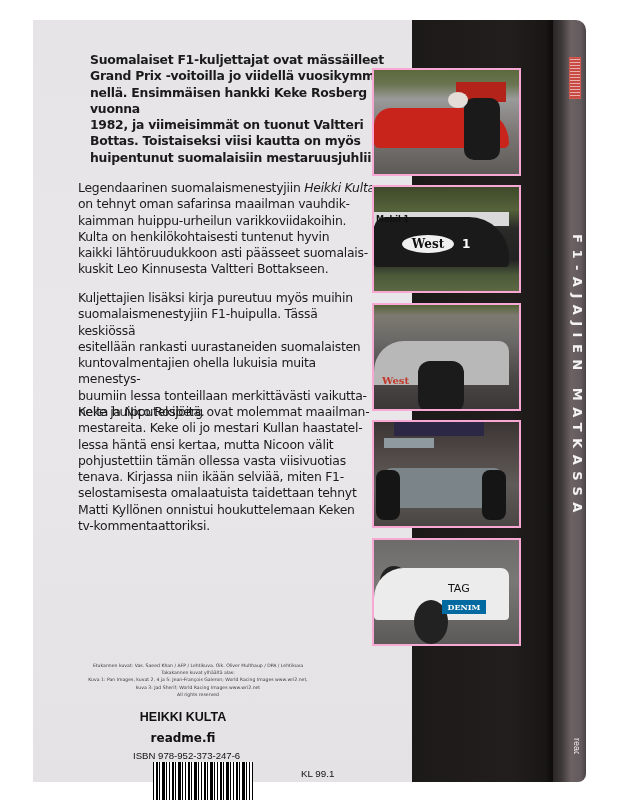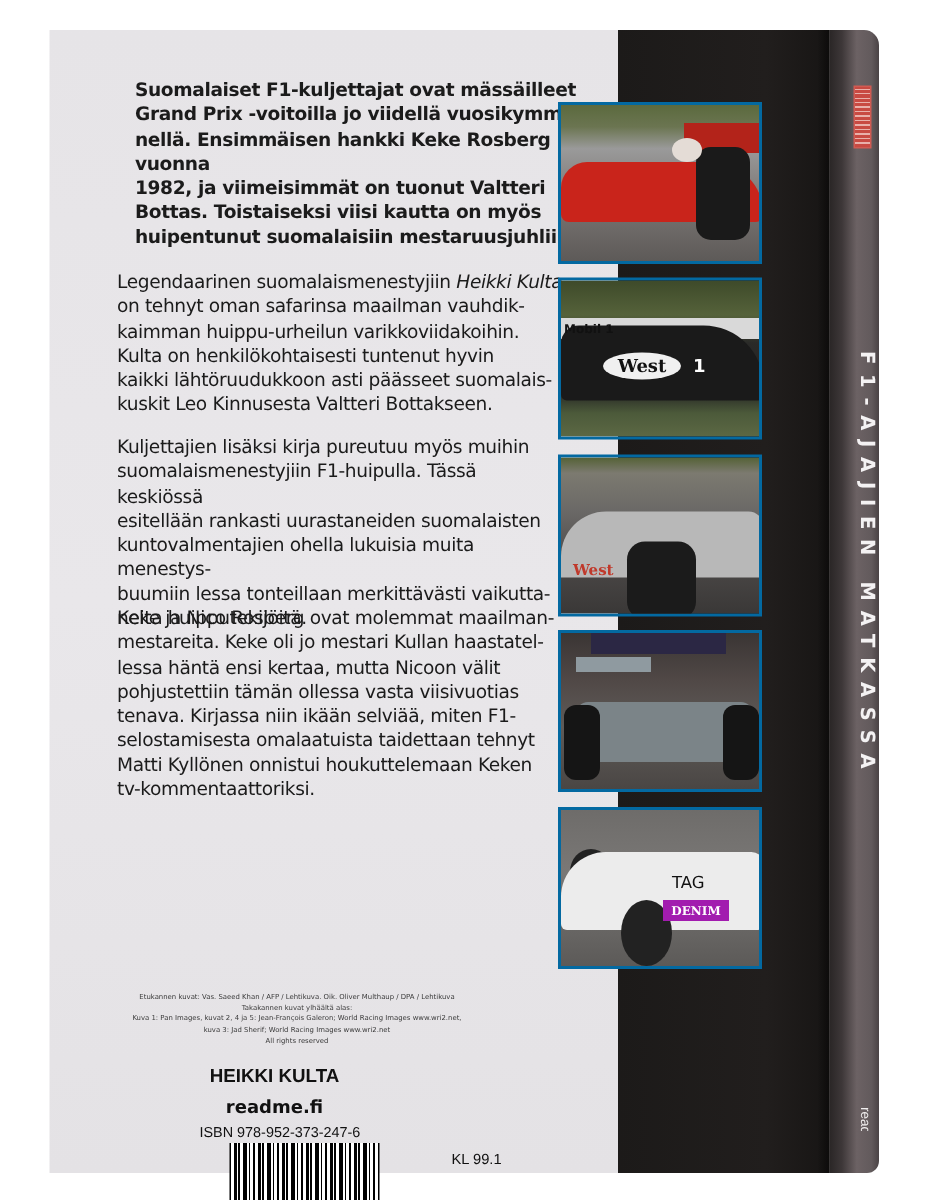--- a/index.html
+++ b/index.html
@@ -65,22 +65,22 @@
       #000 6px, #000 7px, #fff 7px, #fff 9px,
       #000 9px, #000 12px, #fff 12px, #fff 13px,
       #000 13px, #000 14px, #fff 14px, #fff 16px);
   }
   .price-class {
     position: absolute; left: 236px; top: 748px;
     font-family: "Liberation Sans", sans-serif; font-size: 9.8px; color: #111; padding-left: 32px;
   }
 
   .photo {
-    position: absolute; left: 339px; width: 136px; height: 108px;
-    border: 2px solid #0369a1; overflow: hidden;
+    position: absolute; left: 339px; width: 149px; height: 108px;
+    border: 2px solid #f9a8d4; overflow: hidden;
   }
   .photo1 { top: 48px; }
   .photo2 { top: 165px; }
   .photo3 { top: 283px; }
   .photo4 { top: 400px; }
   .photo5 { top: 518px; }
 
   .ph-bg { position: absolute; inset: 0; }
   .p1 .ph-bg { background: linear-gradient(180deg, #5b6a3e 0%, #6b7551 14%, #9a9a9a 28%, #7c7775 60%, #5d5a58 100%); }
   .p2 .ph-bg { background: linear-gradient(180deg, #3e4a2a 0%, #55623a 22%, #2a2a28 40%, #222 70%, #4c5a3a 85%, #5c6844 100%); }
@@ -109,21 +109,21 @@
   .p4 .car-body { left: 10px; top: 46px; width: 118px; height: 40px; background: #7b8488; border-radius: 8px; }
   .p4 .car-wing { left: 10px; top: 16px; width: 50px; height: 10px; background: #8f9aa0; }
   .p4 .car-wheel-l { left: 2px; top: 48px; width: 24px; height: 50px; background: #151515; border-radius: 8px; }
   .p4 .car-wheel-r { left: 108px; top: 48px; width: 24px; height: 50px; background: #151515; border-radius: 8px; }
   .p4 .car-rb { left: 20px; top: 0; width: 90px; height: 14px; background: #2b2744; }
   
   .p5 .car-body { left: 0; top: 28px; width: 135px; height: 52px; background: #ececec; border-radius: 30px 8px 4px 4px; }
   .p5 .car-wheel { left: 40px; top: 60px; width: 34px; height: 44px; background: #222; border-radius: 50%; }
   .p5 .car-wheel-b { left: 6px; top: 26px; width: 28px; height: 30px; background: #222; border-radius: 50%; }
   .p5 .car-tag { left: 74px; top: 42px; color: #111; font-weight: normal; font-size: 11px; }
-  .p5 .car-denim { left: 68px; top: 60px; width: 44px; height: 14px; background: #a21caf; color: #fff; font-family: "DejaVu Serif", serif; font-weight: bold; font-size: 8px; text-align: center; line-height: 14px; }
+  .p5 .car-denim { left: 68px; top: 60px; width: 44px; height: 14px; background: #0369a1; color: #fff; font-family: "DejaVu Serif", serif; font-weight: bold; font-size: 8px; text-align: center; line-height: 14px; }
 
   .spine-logo {
     position: absolute; left: 536px; top: 37px; width: 12px; height: 42px;
     background: repeating-linear-gradient(0deg, #c84a42 0px, #c84a42 2px, #e8b0aa 2px, #e8b0aa 3px);
     border: 1px solid #d05a52;
   }
   .spine-title {
     position: absolute; left: 537px; top: 96px; width: 14px; height: 520px;
     writing-mode: vertical-rl;
     font-family: "DejaVu Sans", sans-serif; font-weight: bold; font-size: 13px;

